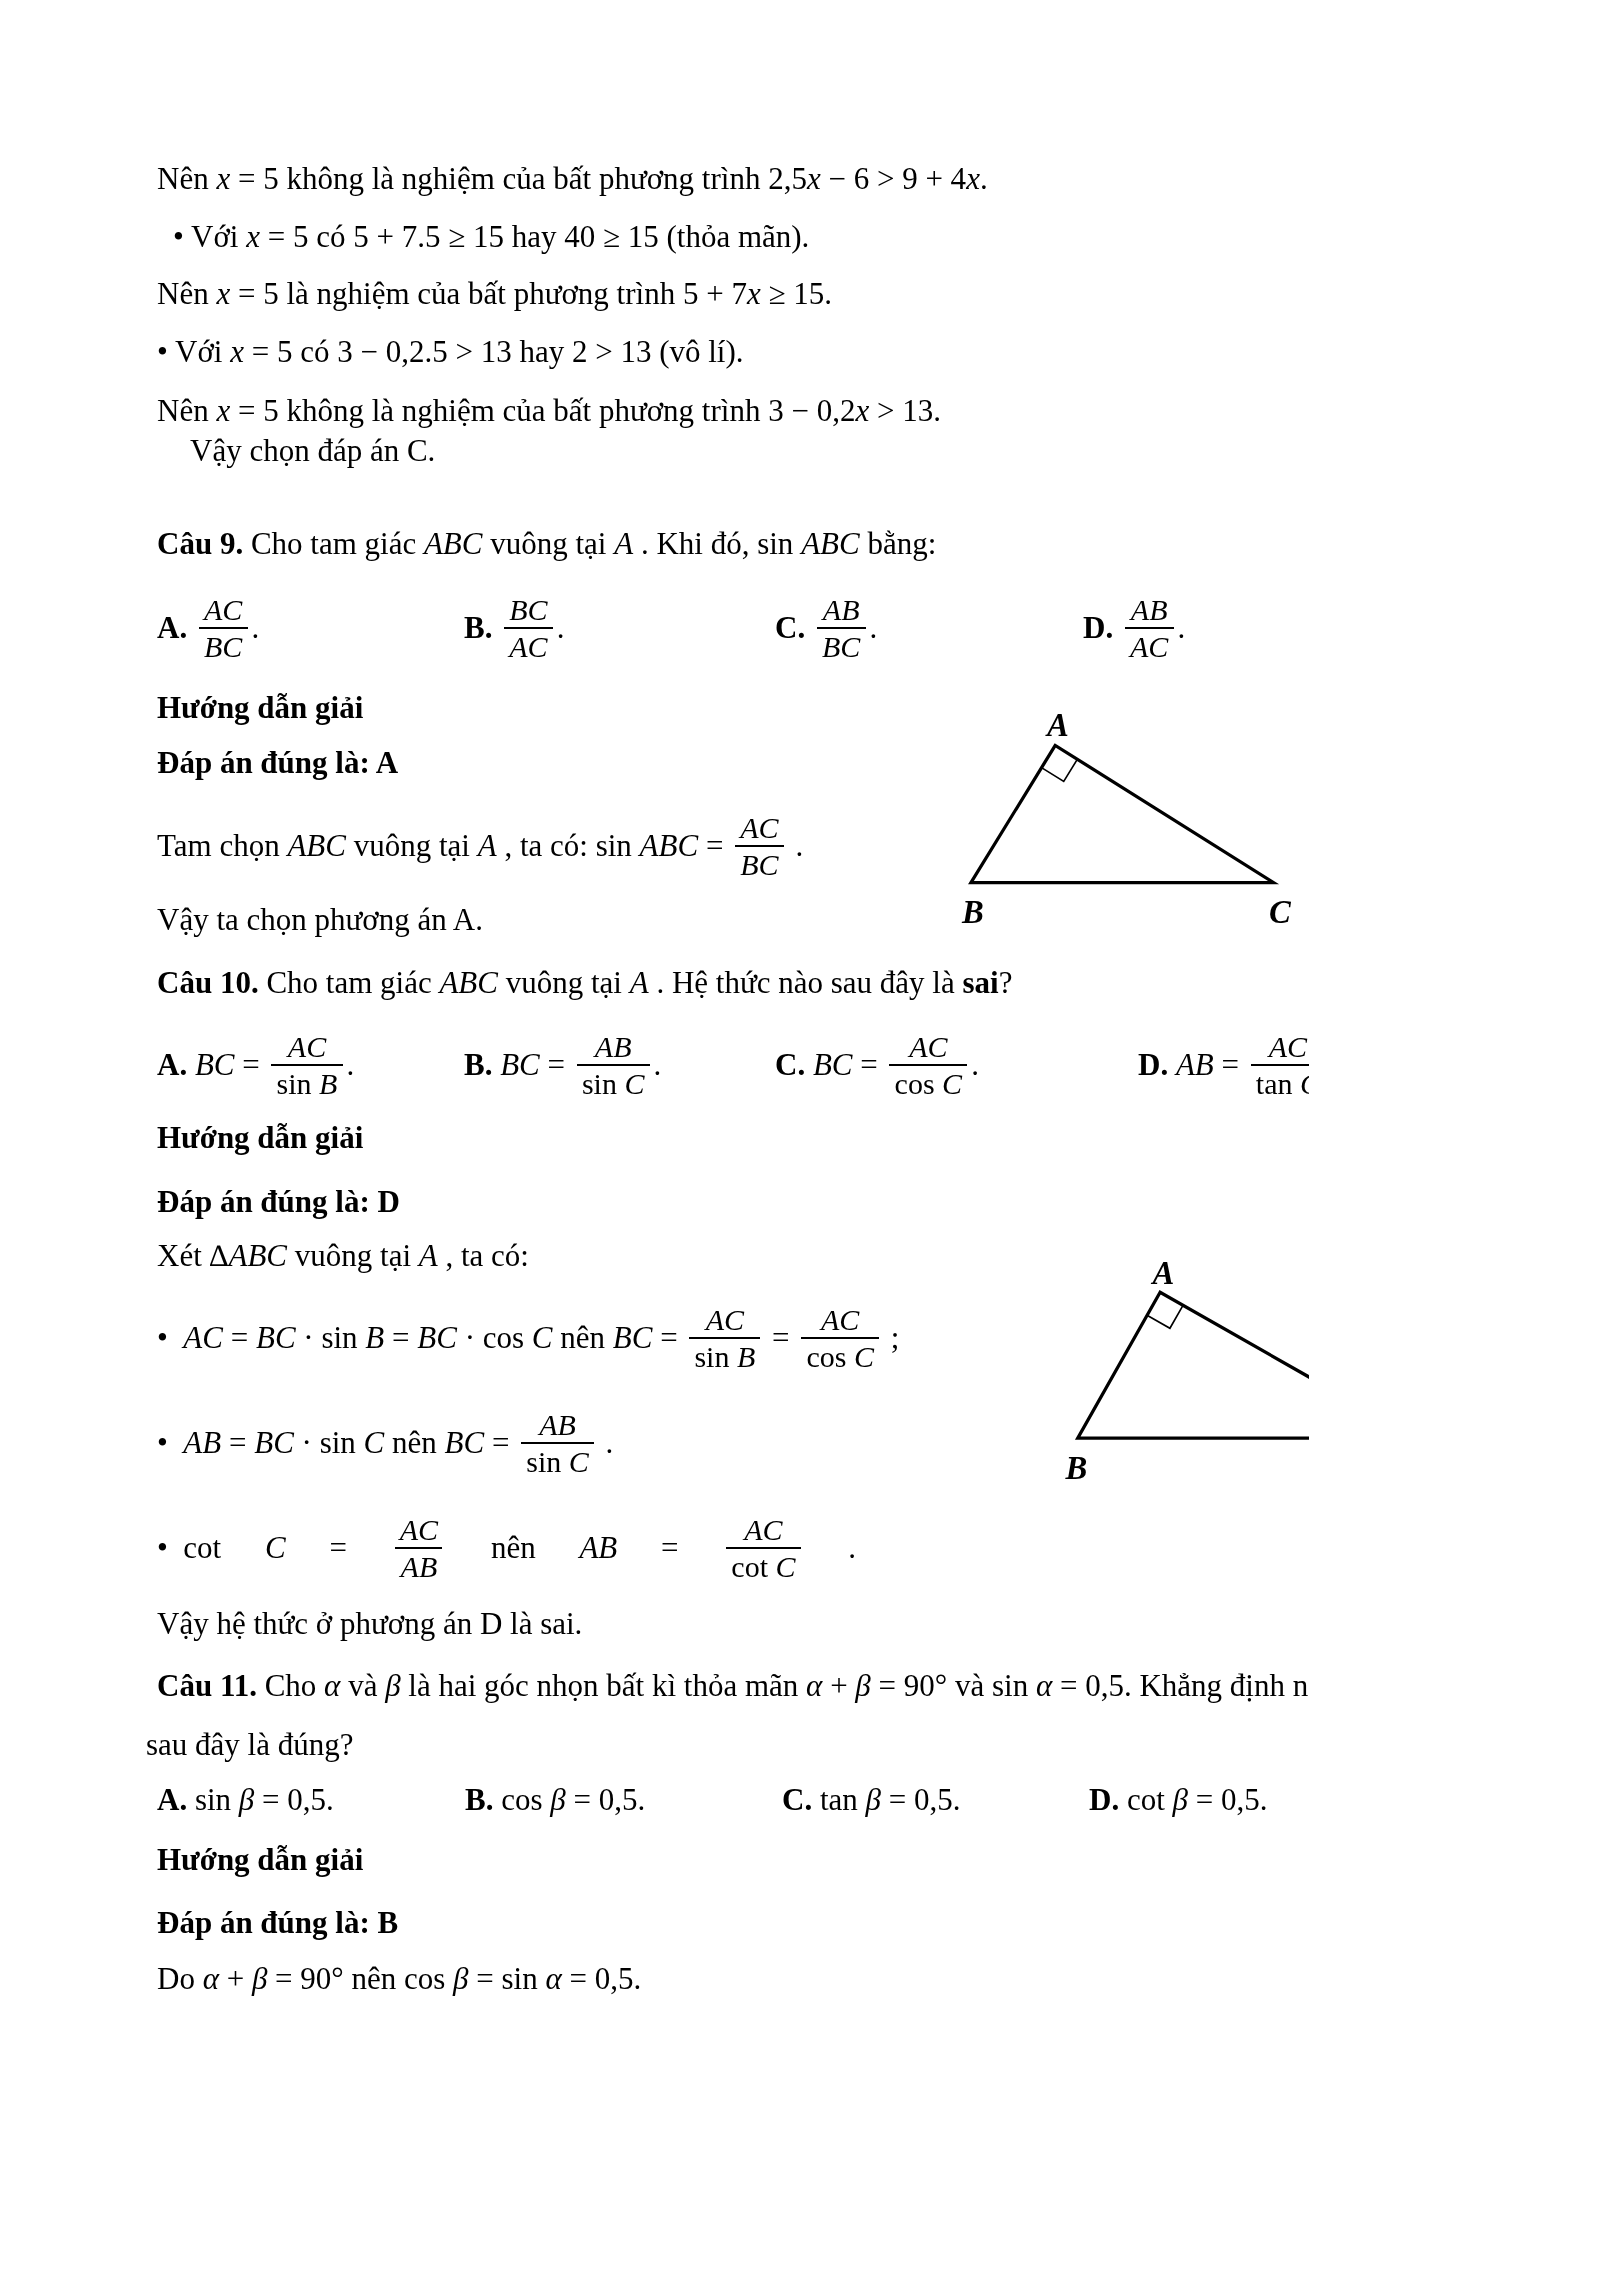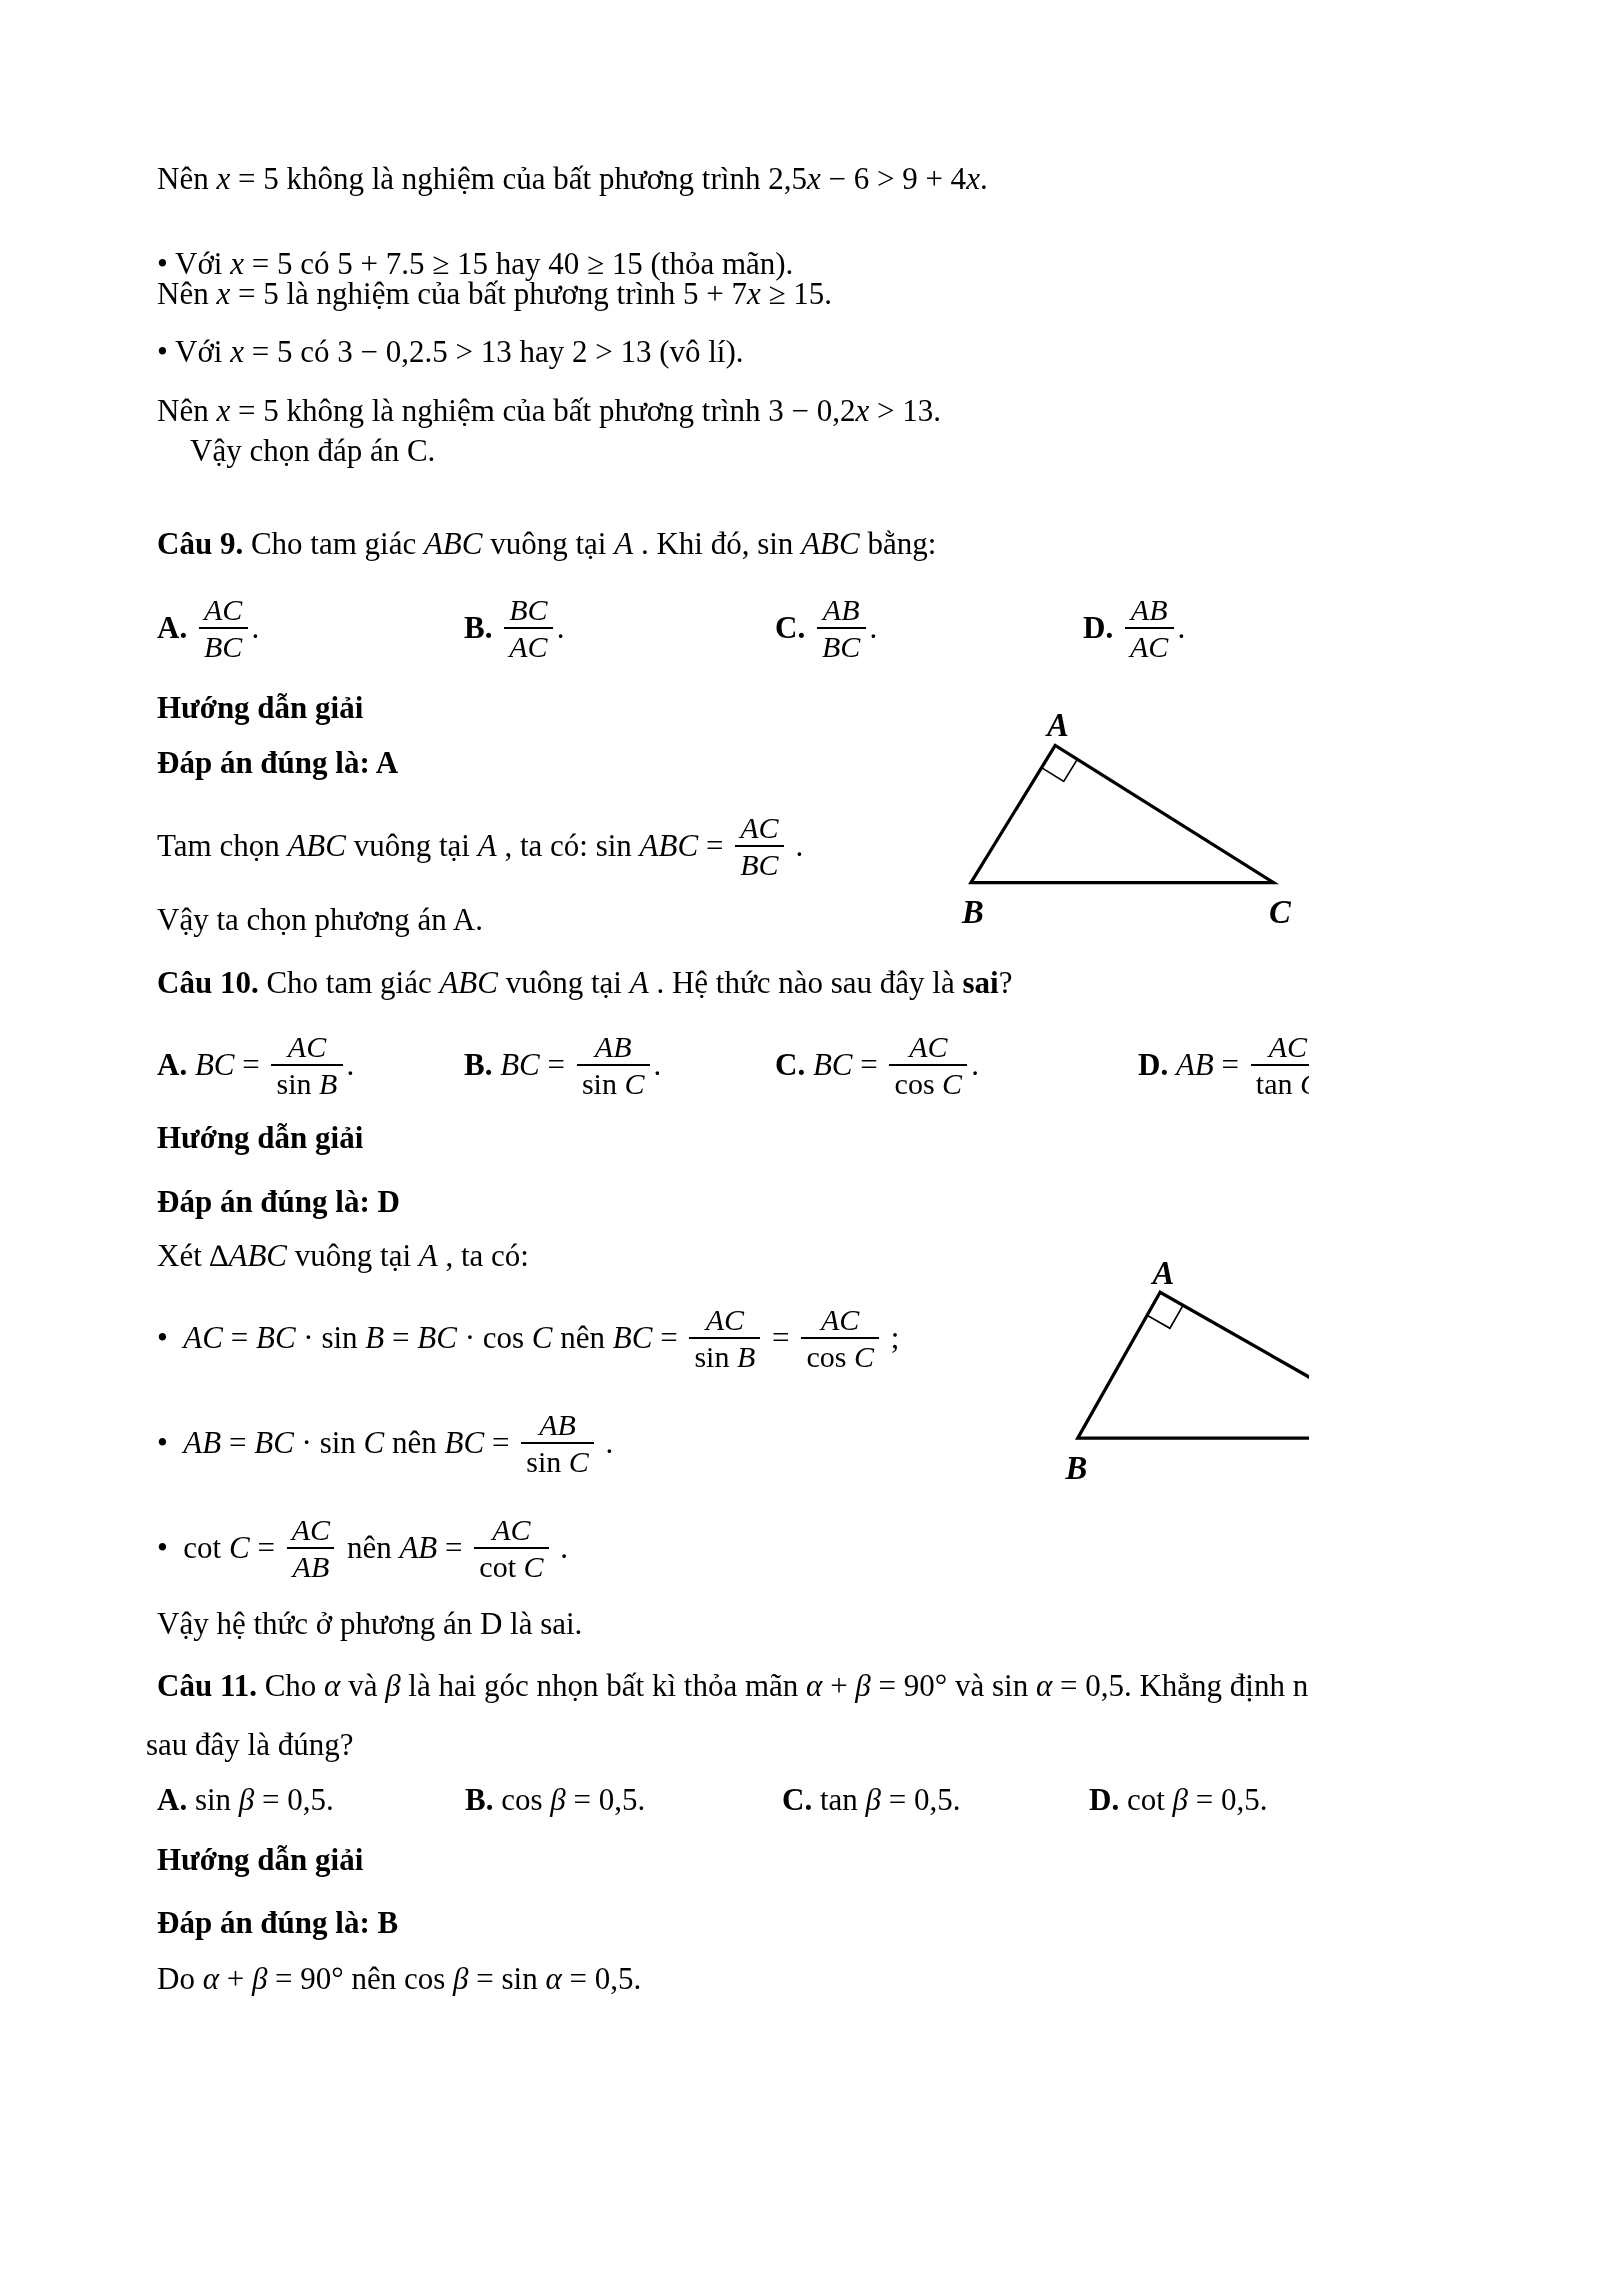--- a/index.html
+++ b/index.html
@@ -17,21 +17,21 @@
   .frac .den{border-top:2px solid #000;}
   .fig{position:absolute;}
   .fig svg{display:block;}
   .fig text{font-family:"Liberation Serif","DejaVu Serif",serif;font-weight:bold;font-style:italic;font-size:50px;fill:#000;}
 </style>
 </head>
 <body>
 
 <div class="page" id="doc">
     <div class="tline" style="left: 157px; top: 160px;"><span class="sr">Nên </span><span class="si">x</span><span class="sr"> = 5 không là nghiệm của bất phương trình 2,5</span><span class="si">x</span><span class="sr"> − 6 &gt; 9 + 4</span><span class="si">x</span><span class="sr">.</span></div>
-    <div class="tline" style="left: 157px; top: 218px; margin-top: 27px;"><span class="sr">• Với </span><span class="si">x</span><span class="sr"> = 5 có 5 + 7.5 ≥ 15 hay 40 ≥ 15 (thỏa mãn).</span></div>
+    <div class="tline" style="left: 173px; top: 218px;"><span class="sr">• Với </span><span class="si">x</span><span class="sr"> = 5 có 5 + 7.5 ≥ 15 hay 40 ≥ 15 (thỏa mãn).</span></div>
     <div class="tline" style="left: 157px; top: 275px;"><span class="sr">Nên </span><span class="si">x</span><span class="sr"> = 5 là nghiệm của bất phương trình 5 + 7</span><span class="si">x</span><span class="sr"> ≥ 15.</span></div>
     <div class="tline" style="left: 157px; top: 333px;"><span class="sr">• Với </span><span class="si">x</span><span class="sr"> = 5 có 3 − 0,2.5 &gt; 13 hay 2 &gt; 13 (vô lí).</span></div>
     <div class="tline" style="left: 157px; top: 392px;"><span class="sr">Nên </span><span class="si">x</span><span class="sr"> = 5 không là nghiệm của bất phương trình 3 − 0,2</span><span class="si">x</span><span class="sr"> &gt; 13.</span></div>
     <div class="tline" style="left: 157px; top: 432px; margin-left: 33px;"><span class="sr">Vậy chọn đáp án C.</span></div>
     <div class="tline" style="left: 157px; top: 525px;"><span class="sb">Câu 9.</span><span class="sr"> Cho tam giác </span><span class="si">ABC</span><span class="sr"> vuông tại </span><span class="si">A</span><span class="sr"> . Khi đó, sin </span><span class="si">ABC</span><span class="sr"> bằng:</span></div>
     <div class="mline" style="left: 157px; top: 585px;">
       <span class="sb">A. </span>
       <span class="frac"><span class="num"><span class="si">AC</span></span><span class="den"><span class="si">BC</span></span></span>
       <span class="sr">.</span>
     </div>
@@ -121,21 +121,21 @@
       <span class="sr"> = </span>
       <span class="si">BC</span>
       <span class="sr"> · sin </span>
       <span class="si">C</span>
       <span class="sr"> nên </span>
       <span class="si">BC</span>
       <span class="sr"> = </span>
       <span class="frac"><span class="num"><span class="si">AB</span></span><span class="den"><span class="sr">sin </span><span class="si">C</span></span></span>
       <span class="sr"> .</span>
     </div>
-    <div class="mline" style="left: 157px; top: 1505px;">
+    <div class="mline" style="left: 157px; top: 1505px; gap: 36px;">
       <span class="sr">•  cot </span>
       <span class="si">C</span>
       <span class="sr"> = </span>
       <span class="frac"><span class="num"><span class="si">AC</span></span><span class="den"><span class="si">AB</span></span></span>
       <span class="sr"> nên </span>
       <span class="si">AB</span>
       <span class="sr"> = </span>
       <span class="frac"><span class="num"><span class="si">AC</span></span><span class="den"><span class="sr">cot </span><span class="si">C</span></span></span>
       <span class="sr"> .</span>
     </div>

